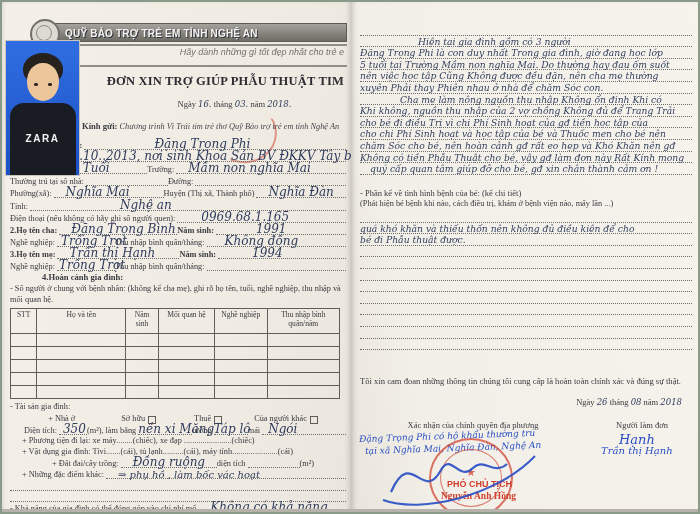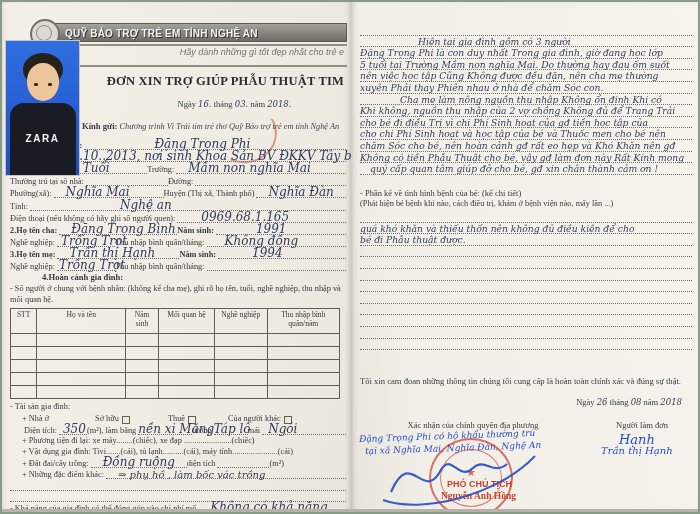--- a/index.html
+++ b/index.html
@@ -57,21 +57,21 @@
   .hw{position:absolute;left:12px;bottom:-2px;font-family:"DejaVu Serif",serif;font-style:italic;
       color:#2f3b5c;font-size:12px;white-space:nowrap;}
   .hw2{font-family:"DejaVu Serif",serif;font-style:italic;color:#2f3b5c;font-style:italic;}
   .s4h{font-weight:bold;height:12px;line-height:13px;font-size:8.6px;margin-left:32px;}
   .note{height:11px;line-height:11px;}
   table.fam{border-collapse:collapse;width:330px;margin-top:3px;table-layout:fixed;}
   table.fam th,table.fam td{border:1px solid #5f5e58;font-weight:normal;font-size:7.6px;
       padding:1px 2px;text-align:center;vertical-align:top;overflow:hidden;}
   table.fam th{height:22px;}
   table.fam td{height:10px;}
-  .aline{display:flex;align-items:flex-end;height:11.2px;white-space:nowrap;}
+  .aline{display:flex;align-items:flex-end;height:11.2px;white-space:nowrap;justify-content:center;}
   .cb{display:inline-block;width:6px;height:6px;border:1px solid #5f5e58;margin:0 2px -1px 3px;}
   .plain{height:11.2px;line-height:11.6px;white-space:nowrap;}
   .dotrow{height:11.2px;border-bottom:1px dotted #6e6d68;box-sizing:border-box;}
 
   
   .rp-prompt1{position:absolute;left:9px;top:6px;font-size:8.5px;}
   .rpara{position:absolute;left:9px;top:22px;width:332px;}
   .hline{height:11.6px;border-bottom:1px dotted #6e6d68;box-sizing:border-box;
          font-family:"DejaVu Serif",serif;font-style:italic;color:#33405e;font-size:9.2px;
          line-height:12.6px;white-space:nowrap;overflow:visible;}
@@ -342,21 +342,21 @@
             <i class="hw">Đồng  ruộng</i>
           </span>
         <span class="lbl">diện tích</span>
         <span class="dots" style="flex:0 0 52px"></span>
         <span class="lbl">(m²)</span>
       </div>
 
       <div class="aline" style="padding-left:12px">
         <span class="lbl">+ Những đặc điểm khác:</span>
         <span class="dots">
-            <i class="hw" style="font-size:10px">⇒ phụ  hồ ,  làm  bốc  vác  trồng</i>
+            <i class="hw" style="font-size:10px">⇒ phụ  hồ ,  làm  bốc  vác  hoạt</i>
           </span>
       </div>
 
       <div class="dotrow"></div>
       <div class="dotrow"></div>
 
       <div class="aline">
         <span class="lbl">- Khả năng của gia đình có thể đóng góp vào chi phí mổ</span>
         <span class="dots">
             <i class="hw">Không  có  khả  năng</i>

